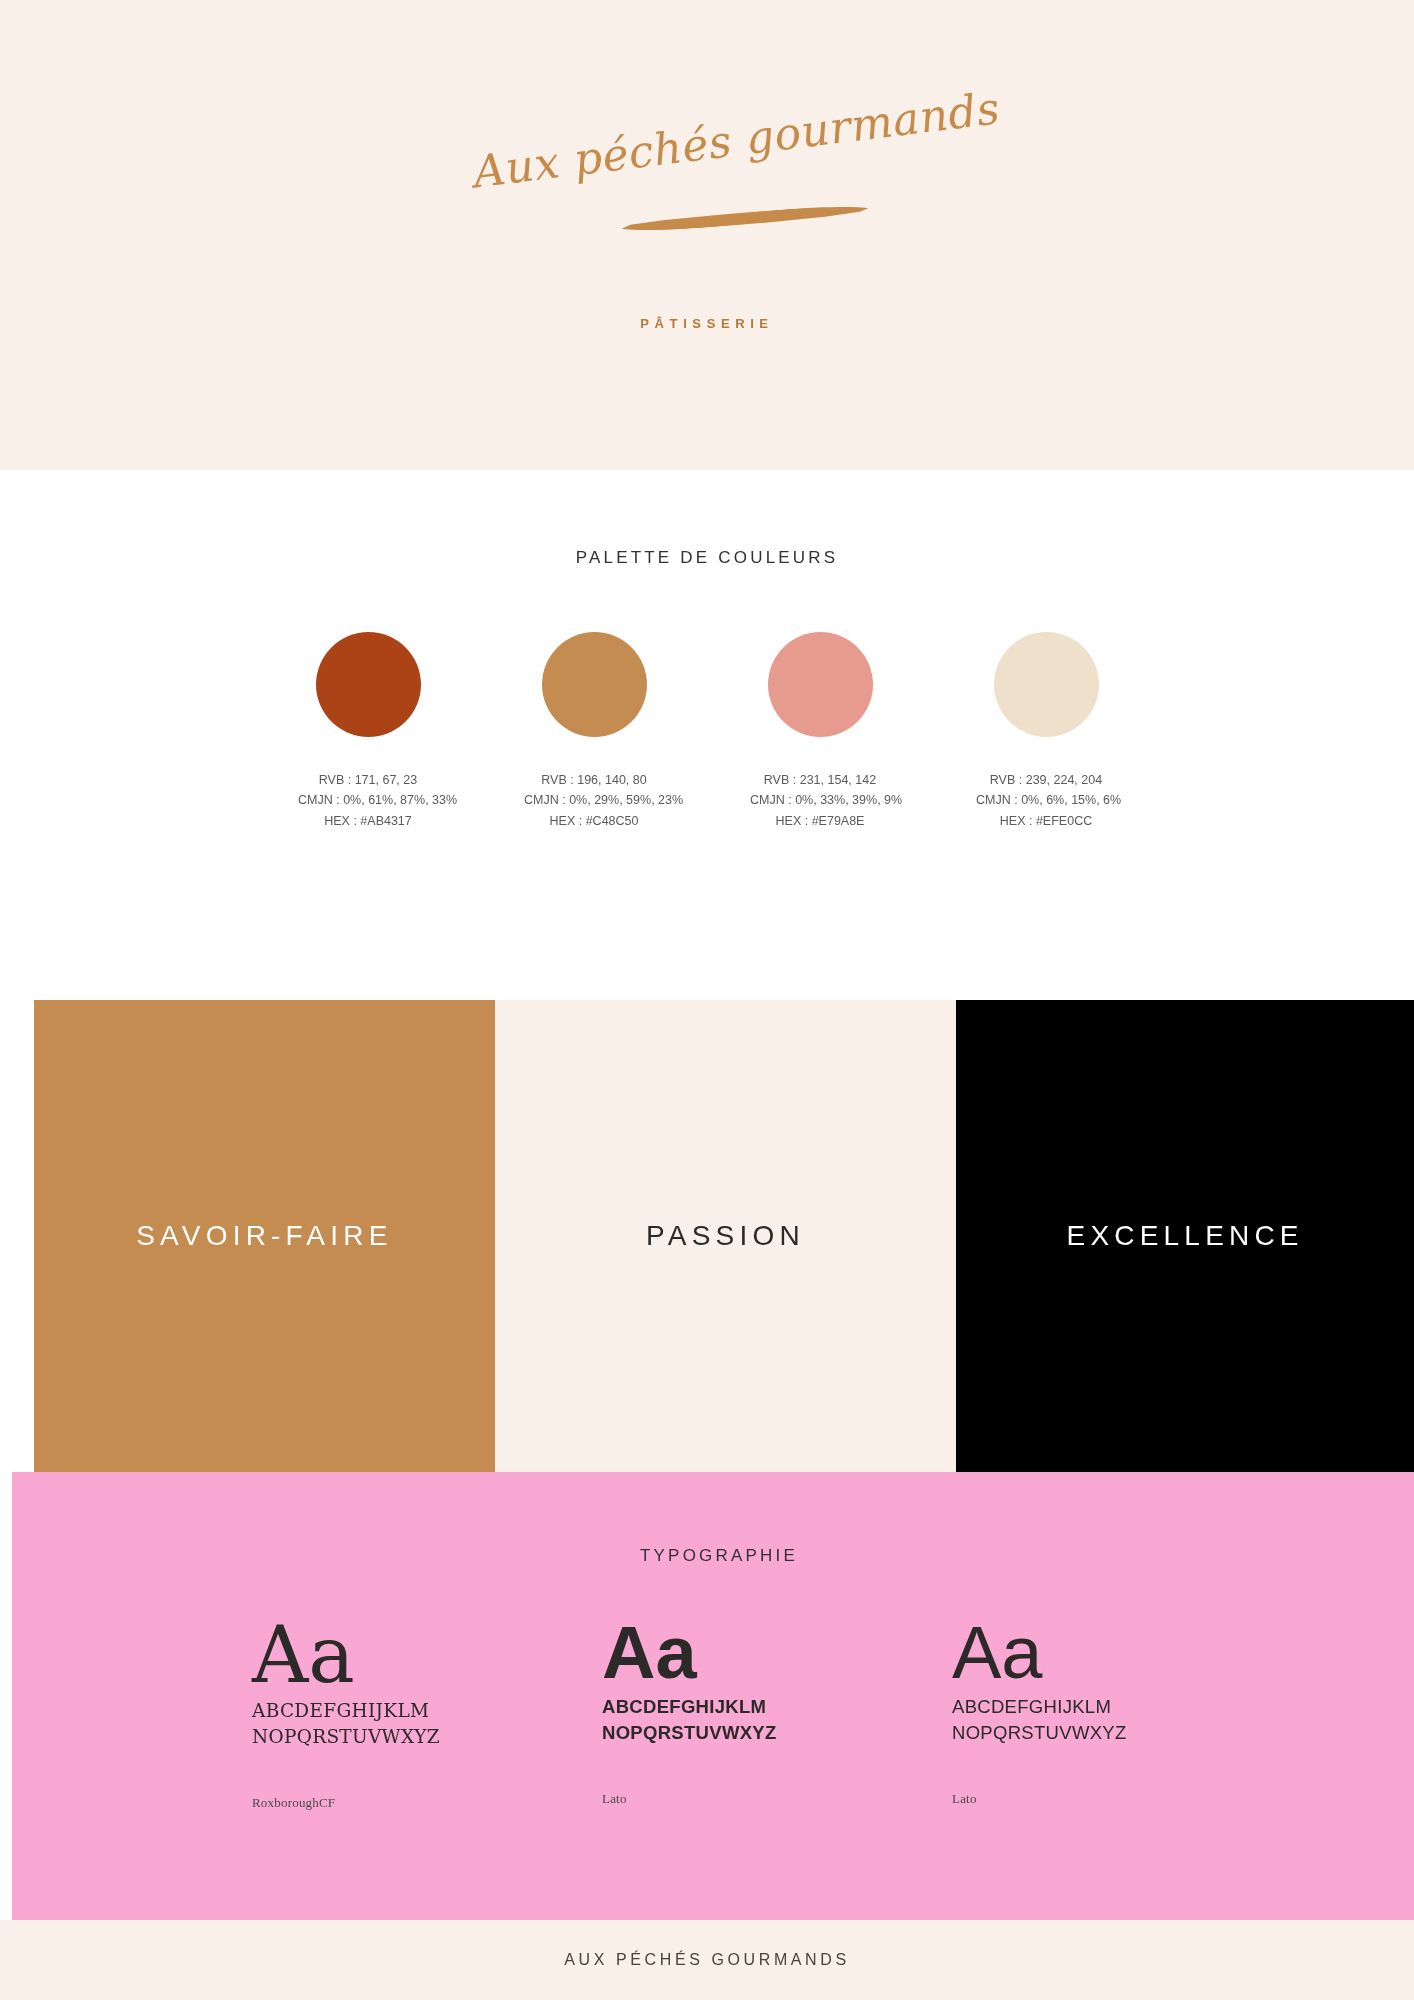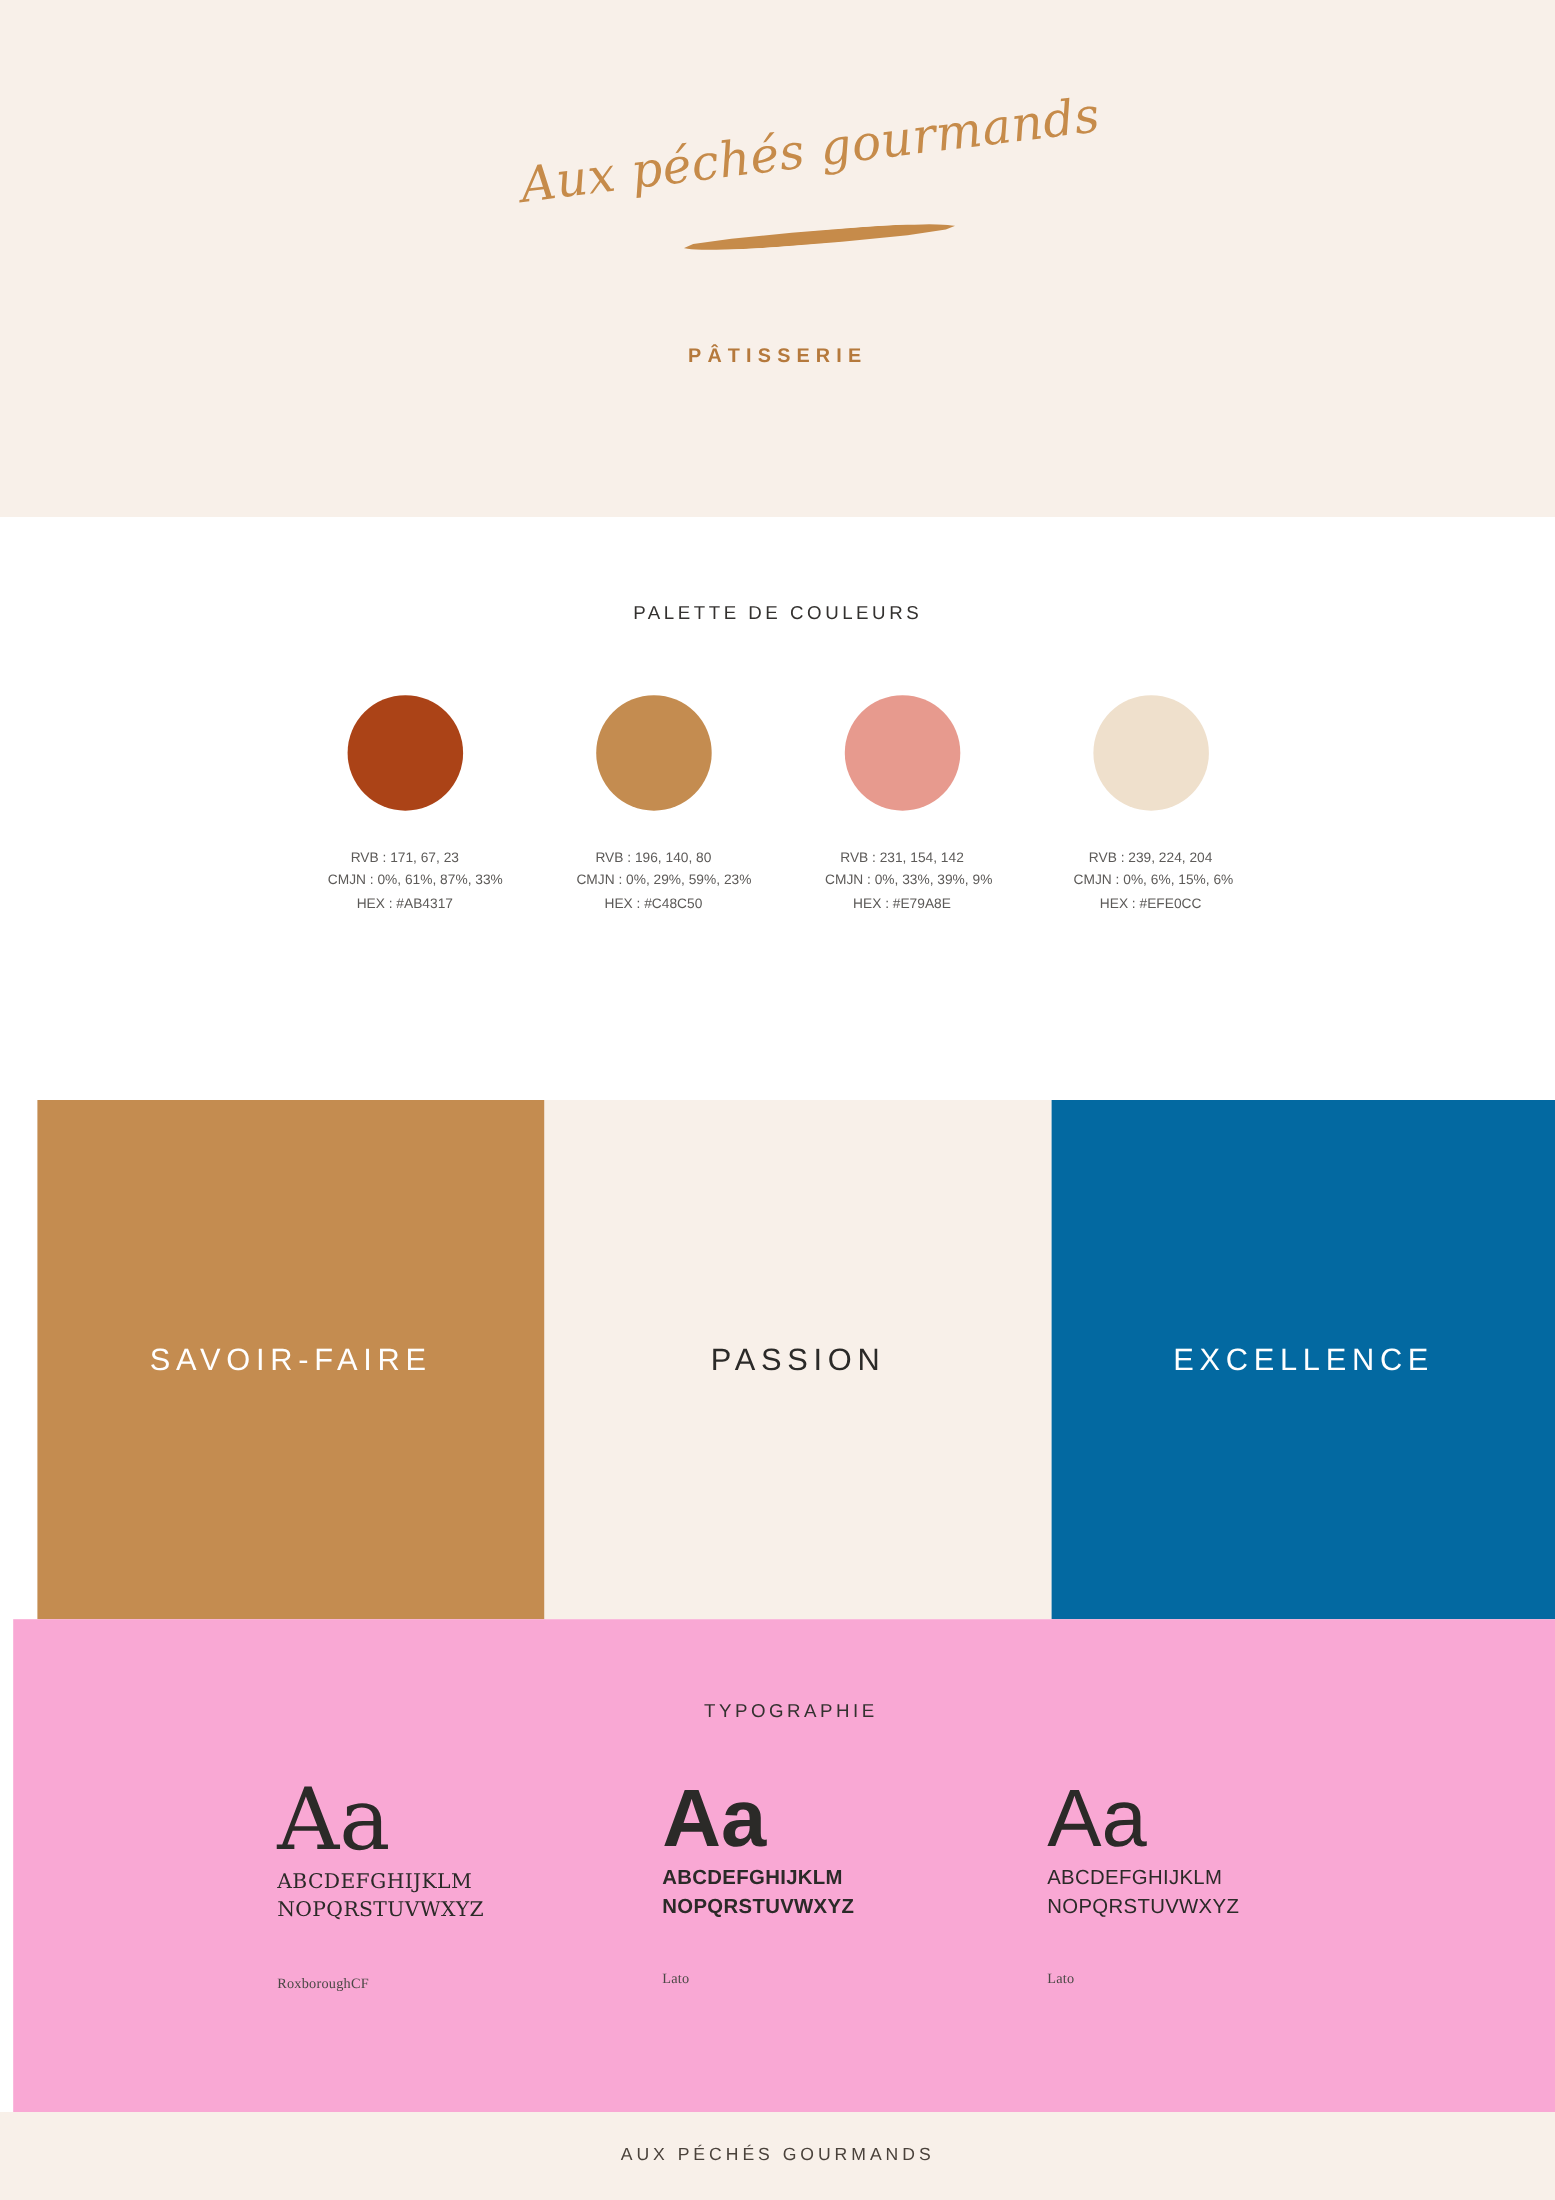--- a/index.html
+++ b/index.html
@@ -35,21 +35,21 @@
   .brush {
     position:absolute; left:148px; top:92px;
     width:250px; height:13px;
     background:#C68B4A;
     border-radius:50% 50% 50% 50% / 60% 60% 60% 60%;
     transform:rotate(-4.2deg);
     clip-path: polygon(0% 62%, 4% 34%, 18% 16%, 40% 6%, 66% 2%, 88% 6%, 98% 18%, 100% 38%, 96% 62%, 82% 82%, 58% 94%, 32% 98%, 12% 92%, 3% 80%);
   }
   .patisserie {
     margin-top:46px;
-    font-size:18px;
+    font-size:13px;
     font-weight:700;
     letter-spacing:5.6px;
     color:#B5793C;
     font-family:"Liberation Sans", sans-serif;
   }
 
   
   .palette-section {
     position:absolute; left:0; top:470px; width:1414px; height:596px;
     background:#ffffff;
@@ -204,21 +204,21 @@
     </div>
   </div>
 
   <div class="bands">
     <div class="band band-1" style="background:#C48C50">
       <span class="band-label" style="color:#FFFFFF">SAVOIR-FAIRE</span>
     </div>
     <div class="band band-2" style="background:#F8F0E9">
       <span class="band-label" style="color:#2B2A28">PASSION</span>
     </div>
-    <div class="band band-3" style="background:#0369a1">
+    <div class="band band-3" style="background:#000000">
       <span class="band-label" style="color:#FFFFFF">EXCELLENCE</span>
     </div>
   </div>
 
   <div class="typo-section">
     <div class="section-title typo-title">TYPOGRAPHIE</div>
     <div class="typo-row">
 
       <div class="typo-item">
         <div class="typo-aa serif-face">Aa</div>

